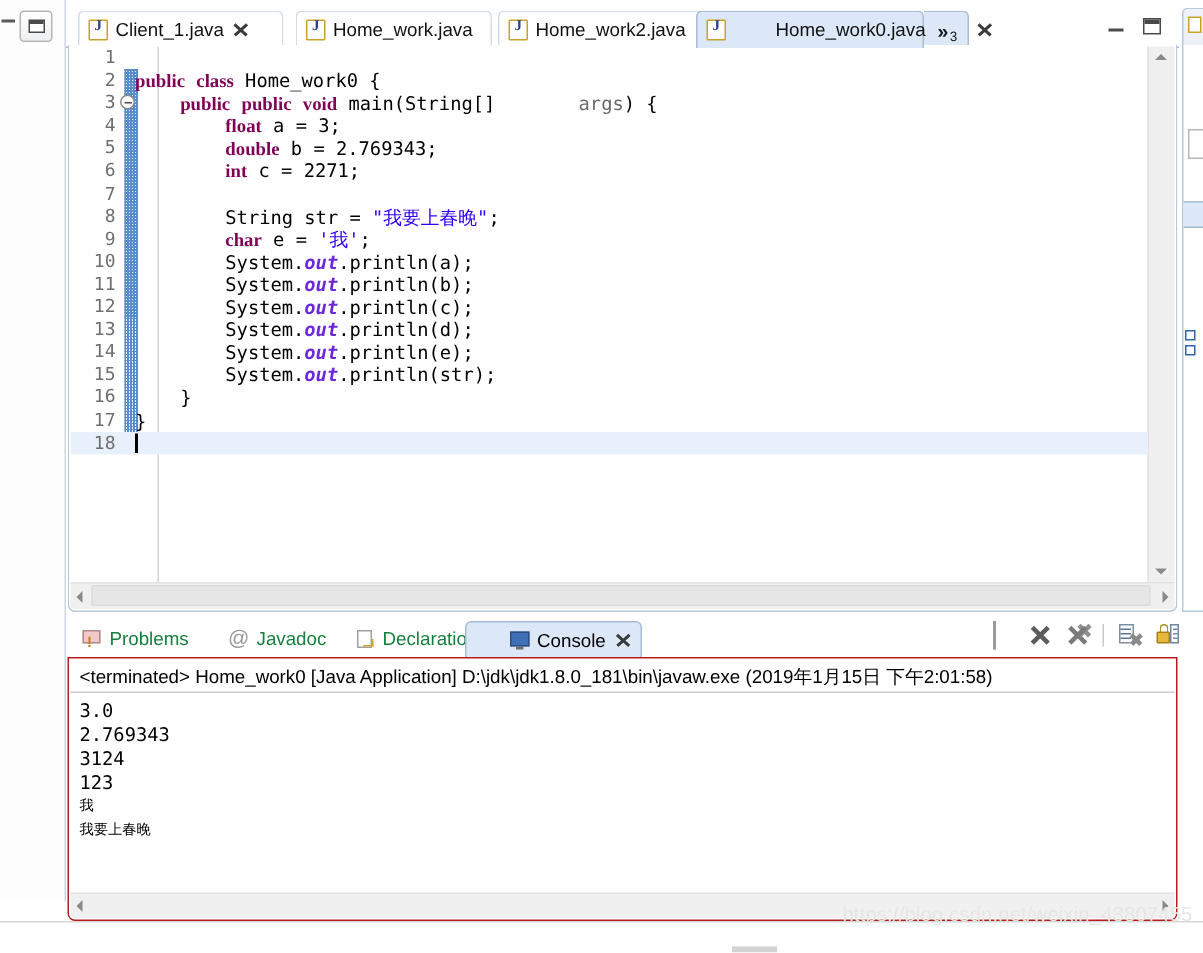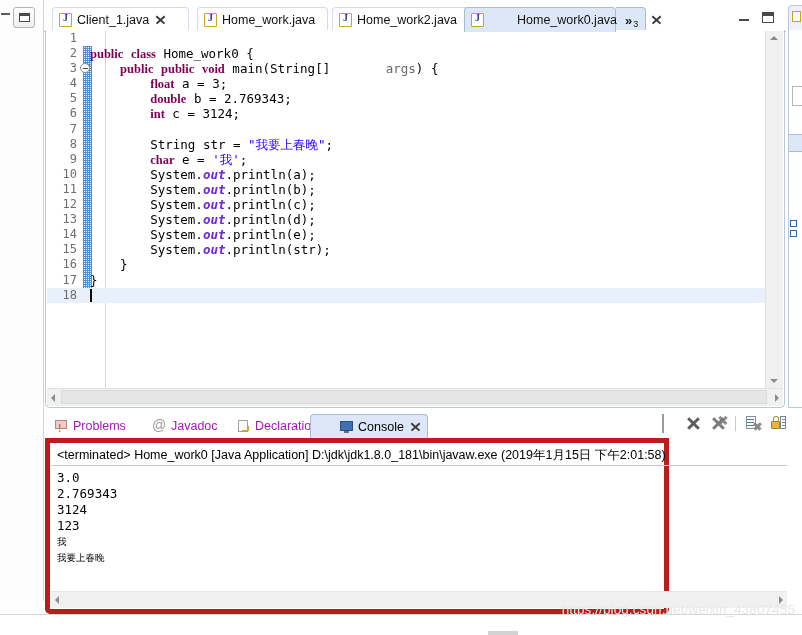--- a/index.html
+++ b/index.html
@@ -324,21 +324,21 @@
   }
   .console-tabs {
     position: absolute; left: 0; top: 0;
     width: 742px; height: 26px;
   }
   .cvtab {
     position: absolute; top: 2px;
     height: 24px;
     display: flex; align-items: center;
     font-size: 12.5px;
-    color: #a21caf;
+    color: #15803d;
     white-space: nowrap;
     box-sizing: border-box;
     padding: 0 4px;
   }
   .cvtab.active {
     background: #dce8f7;
     border: 1px solid #a8bcd4;
     border-bottom: none;
     border-radius: 4px 4px 0 0;
     color: #000000;
@@ -466,23 +466,23 @@
     border:1px solid #6f86a5; box-sizing:border-box;
   }
   .tb-lock-pg::after {
     content:""; position:absolute; left:1px; top:2px;
     width:3px; height:1px; background:#6f86a5;
     box-shadow: 0 3px 0 #6f86a5, 0 6px 0 #6f86a5;
   }
 
   .console-body {
     position: absolute; left: 1px; top: 26px;
-    width: 624px; height: 176px;
-    background: #ffffff;
-    border: 5px solid #b91c1c;
+    width: 740px; height: 176px;
+    background: #ffffff;
+    border: 1px solid #b91c1c;
     border-radius: 0 0 5px 5px;
     box-sizing: border-box;
   }
   .term-line {
     position: absolute; left: 7px; top: 4px;
     font-family: "Liberation Sans", sans-serif;
     font-size: 12.5px;
     color: #000000;
     white-space: nowrap;
   }
@@ -654,21 +654,21 @@
         <div class="annot-col">
           <div class="change-bar" style="top:15px; height:243px;"></div>
         </div>
         <div class="fold-col"></div>
         <div class="code-lines" id="code-lines">
             <div class="cline"><span class="lnum">1</span><span class="ctext"></span></div>
             <div class="cline"><span class="lnum">2</span><span class="ctext"><span class="kw">public</span><span class="pln"> </span><span class="kw">class</span><span class="pln"> Home_work0 {</span></span></div>
             <div class="cline"><span class="lnum">3</span><span class="fold-mark"></span><span class="ctext"><span class="pln">    </span><span class="kw">public</span><span class="pln"> </span><span class="kw">public</span><span class="pln"> </span><span class="kw">void</span><span class="pln"> main(String[] </span><span class="prm">args</span><span class="pln">) {</span></span></div>
             <div class="cline"><span class="lnum">4</span><span class="ctext"><span class="pln">        </span><span class="kw">float</span><span class="pln"> a = 3;</span></span></div>
             <div class="cline"><span class="lnum">5</span><span class="ctext"><span class="pln">        </span><span class="kw">double</span><span class="pln"> b = 2.769343;</span></span></div>
-            <div class="cline"><span class="lnum">6</span><span class="ctext"><span class="pln">        </span><span class="kw">int</span><span class="pln"> c = 3124;</span></span></div>
+            <div class="cline"><span class="lnum">6</span><span class="ctext"><span class="pln">        </span><span class="kw">int</span><span class="pln"> c = 2271;</span></span></div>
             <div class="cline"><span class="lnum">7</span></div>
             <div class="cline"><span class="lnum">8</span><span class="ctext"><span class="pln">        String str = </span><span class="str">"我要上春晚"</span><span class="pln">;</span></span></div>
             <div class="cline"><span class="lnum">9</span><span class="ctext"><span class="pln">        </span><span class="kw">char</span><span class="pln"> e = </span><span class="str">'我'</span><span class="pln">;</span></span></div>
             <div class="cline"><span class="lnum">10</span><span class="ctext"><span class="pln">        System.</span><span class="fld">out</span><span class="pln">.println(a);</span></span></div>
             <div class="cline"><span class="lnum">11</span><span class="ctext"><span class="pln">        System.</span><span class="fld">out</span><span class="pln">.println(b);</span></span></div>
             <div class="cline"><span class="lnum">12</span><span class="ctext"><span class="pln">        System.</span><span class="fld">out</span><span class="pln">.println(c);</span></span></div>
             <div class="cline"><span class="lnum">13</span><span class="ctext"><span class="pln">        System.</span><span class="fld">out</span><span class="pln">.println(d);</span></span></div>
             <div class="cline"><span class="lnum">14</span><span class="ctext"><span class="pln">        System.</span><span class="fld">out</span><span class="pln">.println(e);</span></span></div>
             <div class="cline"><span class="lnum">15</span><span class="ctext"><span class="pln">        System.</span><span class="fld">out</span><span class="pln">.println(str);</span></span></div>
             <div class="cline"><span class="lnum">16</span><span class="ctext"><span class="pln">    }</span></span></div>

